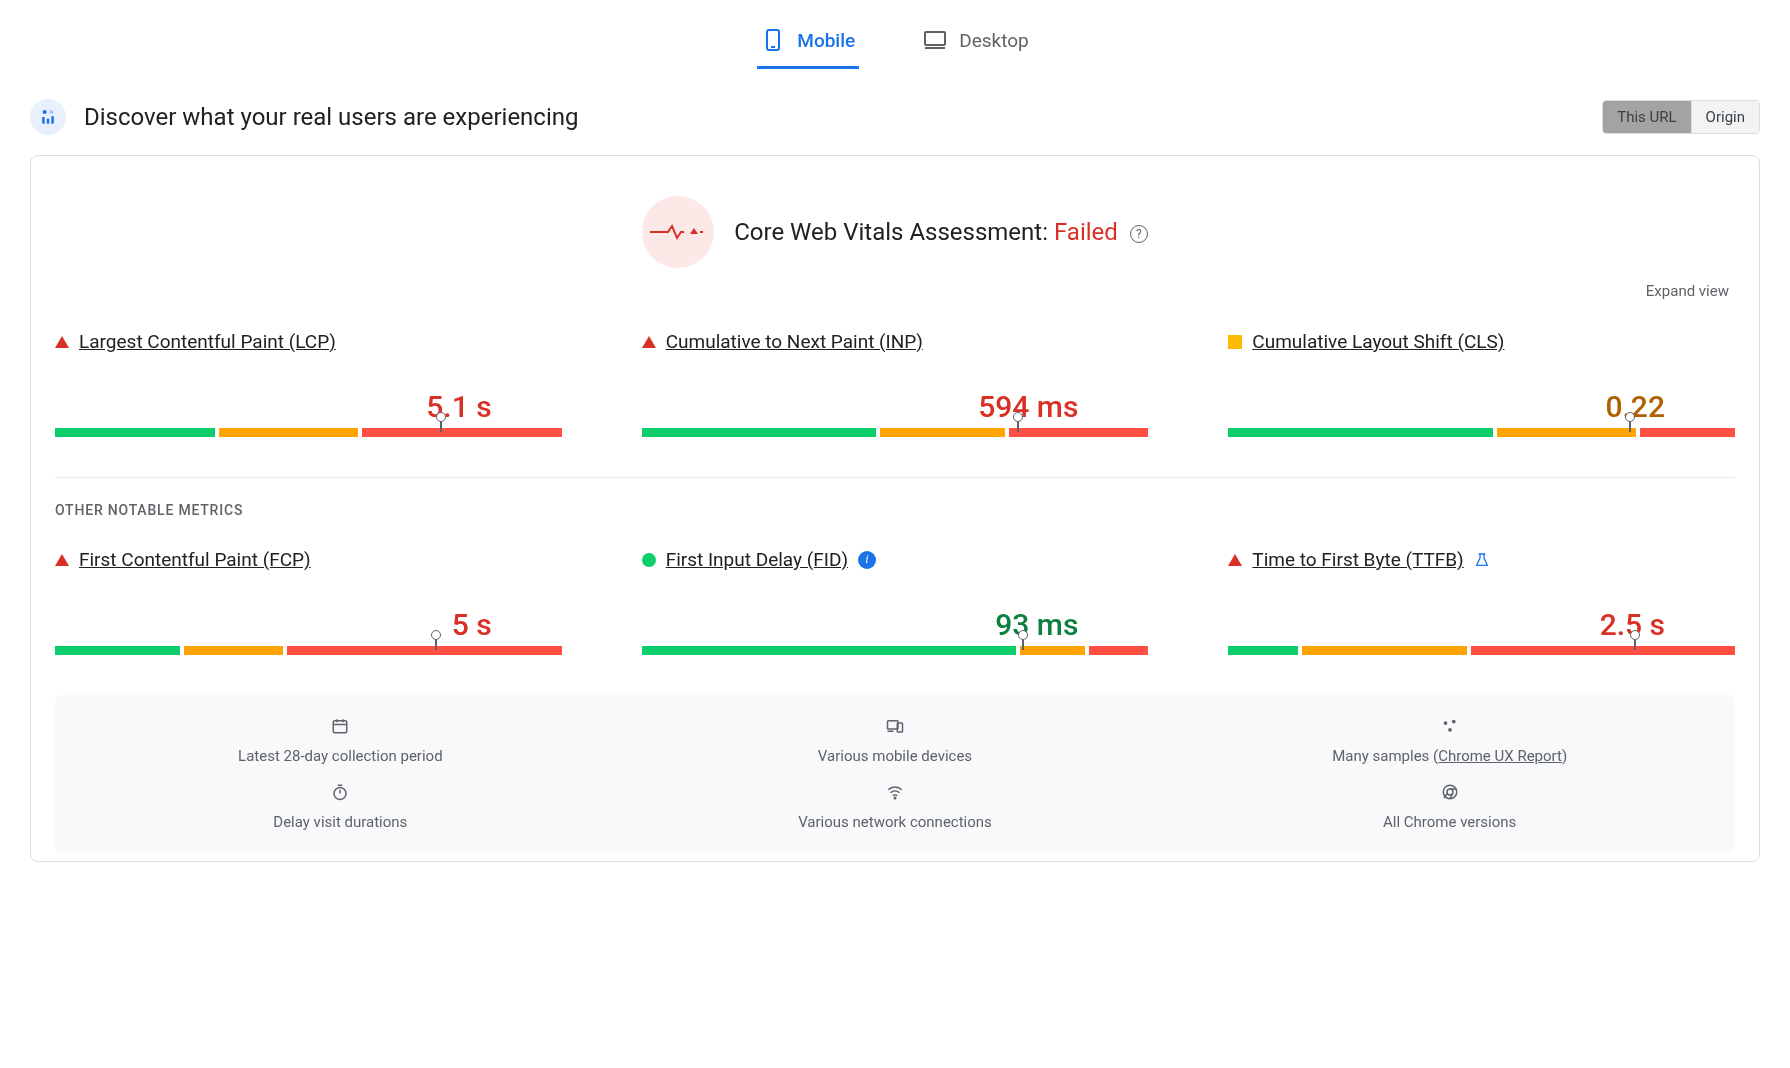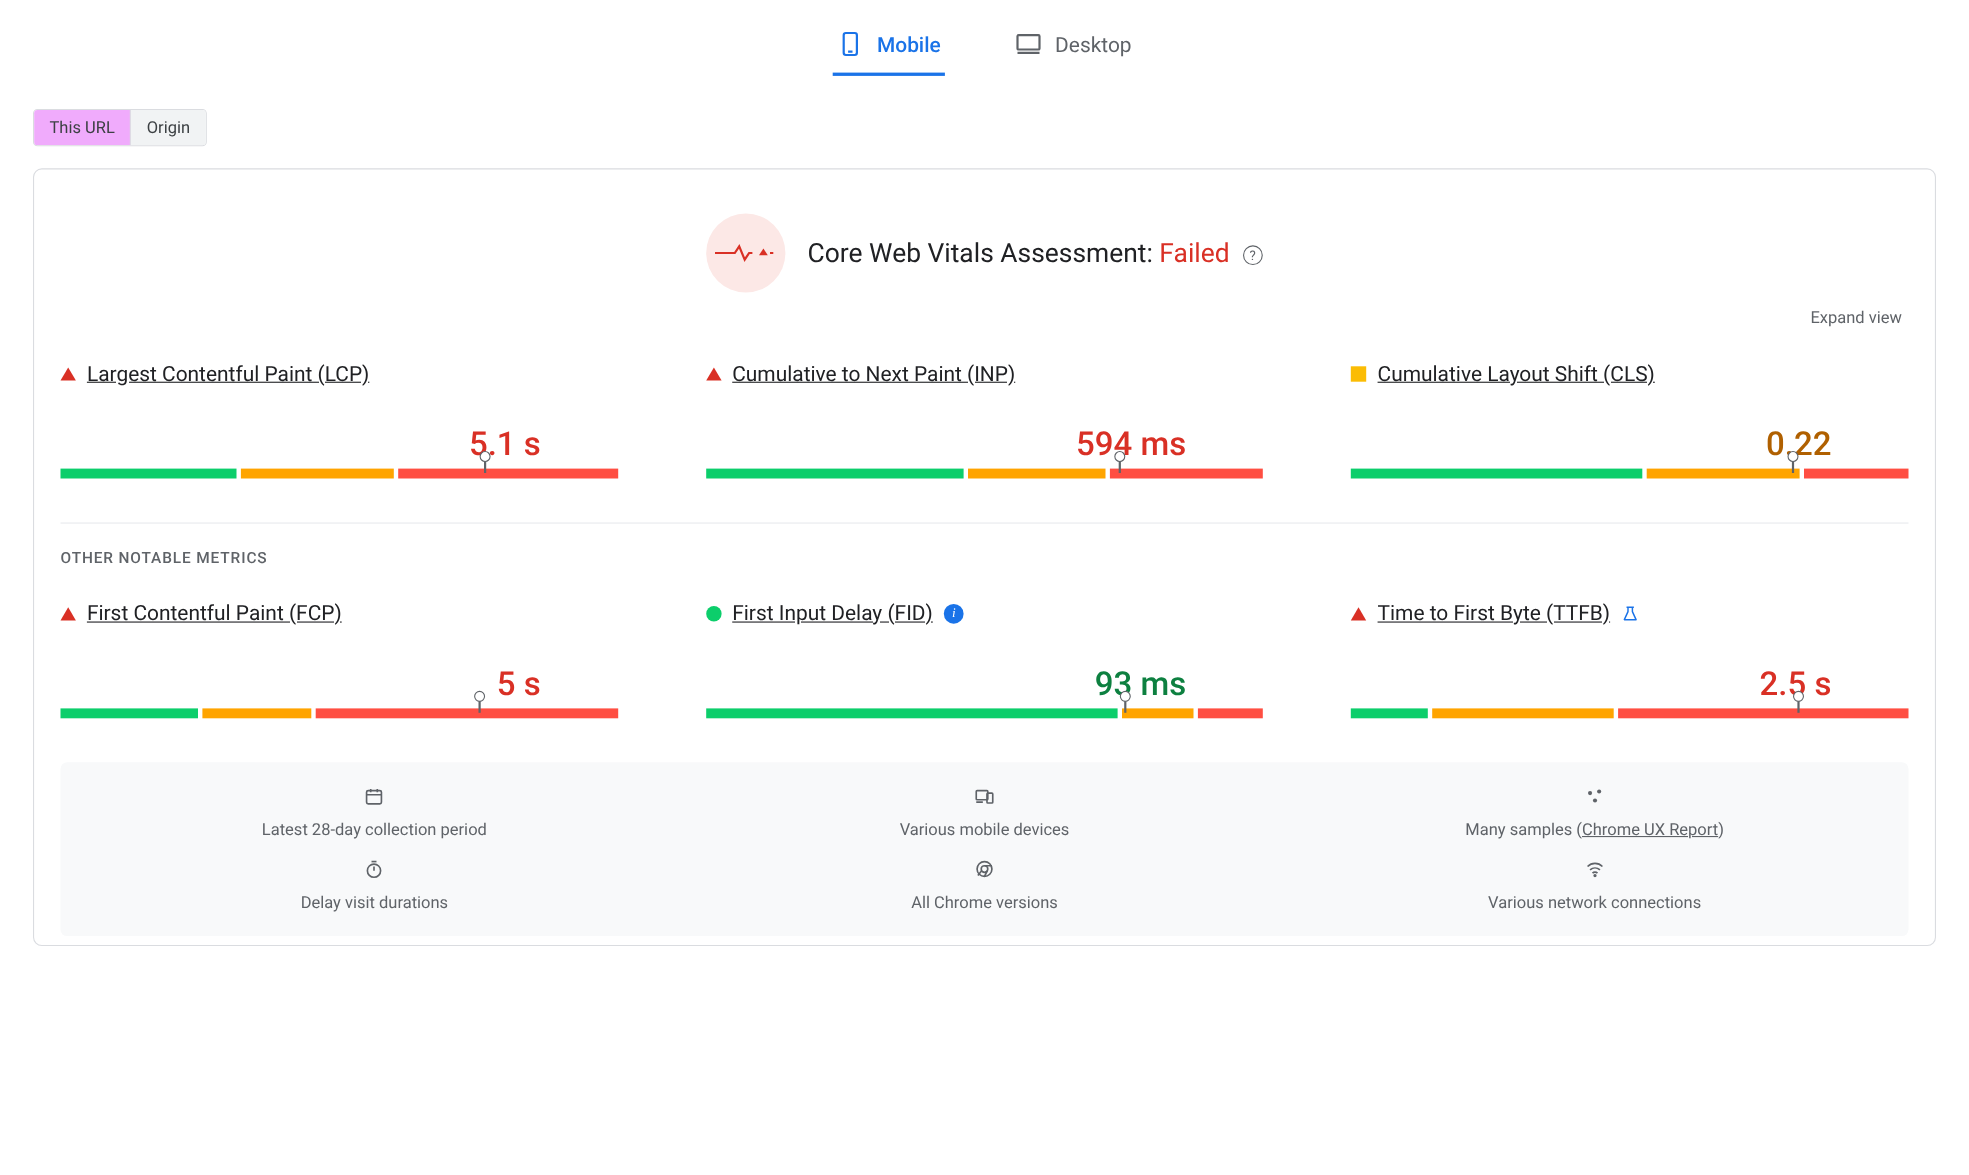--- a/index.html
+++ b/index.html
@@ -39,21 +39,21 @@
   .header-left { display: flex; align-items: center; gap: 18px; }
   .header-icon-badge {
     width: 36px; height: 36px; border-radius: 50%;
     background: #e8f0fe;
     display: flex; align-items: center; justify-content: center;
   }
   .header-title { font-size: 24px; font-weight: 400; color: #202124; }
   .scope-toggle { display: flex; border: 1px solid #dadce0; border-radius: 4px; overflow: hidden; }
   .scope-btn {
     padding: 7px 14px; font-size: 15px; color: #3c4043; cursor: pointer;
-    background: #f0abfc; border-right: 1px solid #dadce0;
+    background: #a3a3a3; border-right: 1px solid #dadce0;
   }
   .scope-btn:last-child { border-right: none; }
   .scope-btn.active { background: #f1f3f4; }
   .card {
     border: 1px solid #dadce0;
     border-radius: 8px;
     padding: 40px 24px 8px;
   }
   .assessment-row {
     display: flex;
@@ -146,20 +146,32 @@
   <div class="tab">
     <svg class="device-icon desktop" viewBox="0 0 24 24">
         <rect x="2" y="4" width="20" height="13" rx="1"></rect>
         <line x1="2" y1="20" x2="22" y2="20"></line>
       </svg>
     <span>Desktop</span>
   </div>
 </div>
 
 <div class="header-row">
+  <div class="header-left">
+    <span class="header-icon-badge">
+      <svg width="20" height="20" viewBox="0 0 24 24">
+          <circle cx="8" cy="6" r="2.5" fill="#1a73e8"></circle>
+          <circle cx="16" cy="6" r="2.5" fill="#8ab4f8" opacity="0.7"></circle>
+          <rect x="5" y="12" width="3" height="8" fill="#1a73e8"></rect>
+          <rect x="10.5" y="14" width="3" height="6" fill="#1a73e8"></rect>
+          <rect x="16" y="11" width="3" height="9" fill="#1a73e8"></rect>
+        </svg>
+    </span>
+    <span class="header-title">Discover what your real users are experiencing</span>
+  </div>
   <div class="scope-toggle">
     <div class="scope-btn">This URL</div>
     <div class="scope-btn active">Origin</div>
   </div>
 </div>
 
 <div class="card">
 
   <div class="assessment-row">
     <span class="pulse-badge">
@@ -308,32 +320,32 @@
     <div class="foot-item">
       <svg class="ic" viewBox="0 0 24 24" fill="none" stroke="currentColor" stroke-width="2">
           <circle cx="12" cy="14" r="8"></circle>
           <line x1="12" y1="14" x2="12" y2="9"></line>
           <line x1="9" y1="3" x2="15" y2="3"></line>
         </svg>
       <span>Delay visit durations</span>
     </div>
     <div class="foot-item">
       <svg class="ic" viewBox="0 0 24 24" fill="none" stroke="currentColor" stroke-width="2">
+          <path d="M3 9 C8 4 16 4 21 9"></path>
+          <path d="M6 13 C9.5 10 14.5 10 18 13"></path>
+          <path d="M9 17 C10.5 15.5 13.5 15.5 15 17"></path>
+          <circle cx="12" cy="20" r="1" fill="currentColor"></circle>
+        </svg>
+      <span>Various network connections</span>
+    </div>
+    <div class="foot-item">
+      <svg class="ic" viewBox="0 0 24 24" fill="none" stroke="currentColor" stroke-width="2">
           <circle cx="12" cy="12" r="9"></circle>
           <circle cx="12" cy="12" r="4"></circle>
           <line x1="12" y1="8" x2="21" y2="8"></line>
           <line x1="8.5" y1="14" x2="4" y2="20"></line>
           <line x1="15.5" y1="14" x2="12" y2="21"></line>
         </svg>
       <span>All Chrome versions</span>
     </div>
-    <div class="foot-item">
-      <svg class="ic" viewBox="0 0 24 24" fill="none" stroke="currentColor" stroke-width="2">
-          <path d="M3 9 C8 4 16 4 21 9"></path>
-          <path d="M6 13 C9.5 10 14.5 10 18 13"></path>
-          <path d="M9 17 C10.5 15.5 13.5 15.5 15 17"></path>
-          <circle cx="12" cy="20" r="1" fill="currentColor"></circle>
-        </svg>
-      <span>Various network connections</span>
-    </div>
   </div>
 
 </div>
 
 </body></html>

